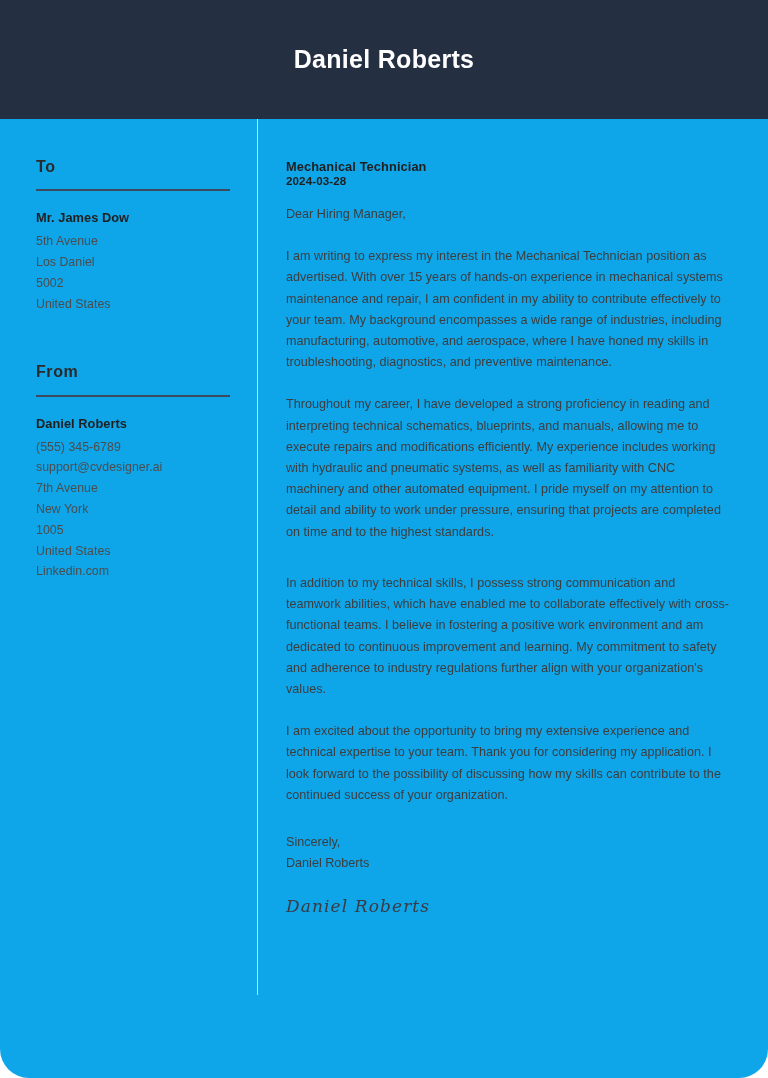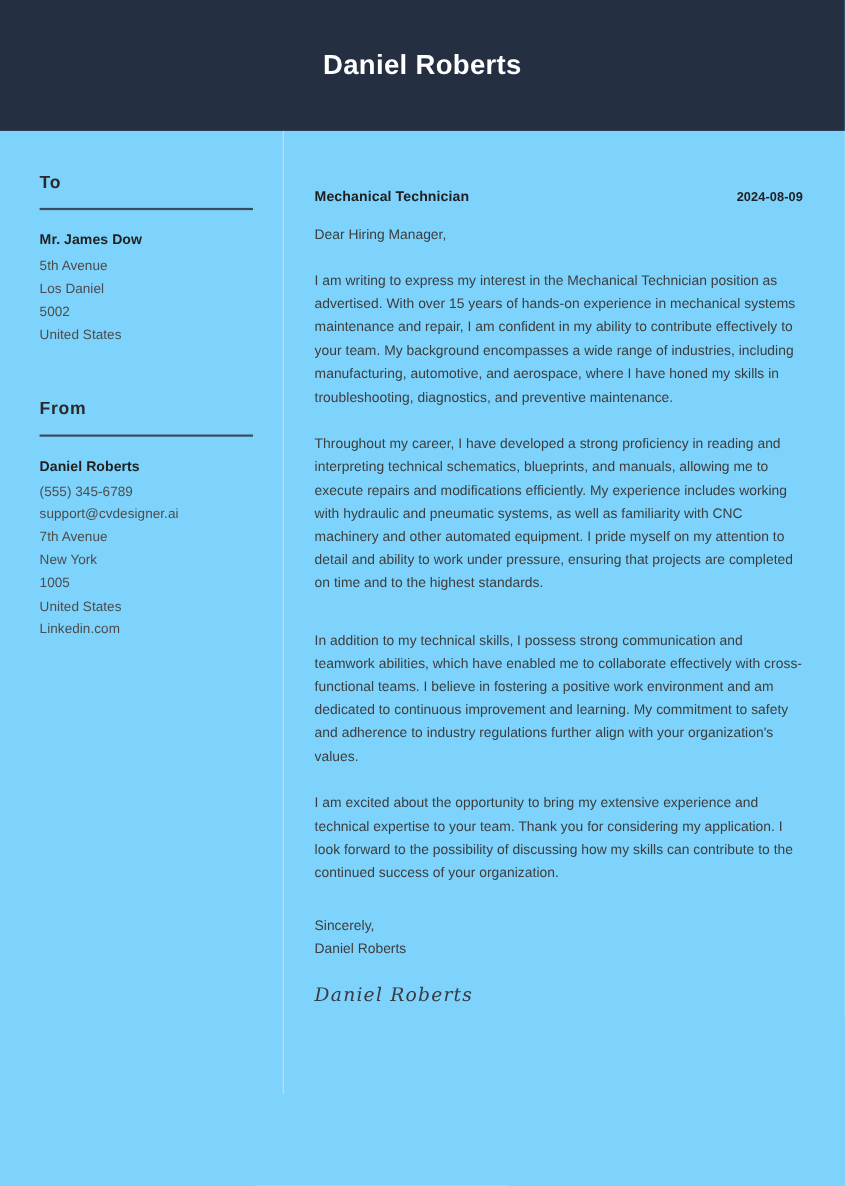--- a/index.html
+++ b/index.html
@@ -12,21 +12,22 @@
     background: #ffffff;
     font-family: "Liberation Sans", sans-serif;
     -webkit-font-smoothing: antialiased;
     overflow: hidden;
   }
 
   .page {
     position: relative;
     width: 768px;
     height: 1078px;
-    background: #7dd3fc;
+    background: #0ea5e9;
+    border-radius: 29px;
   }
 
   
   .header-banner {
     position: absolute;
     left: 0;
     top: 0;
     width: 768px;
     height: 119px;
     background: #242f42;
@@ -117,21 +118,22 @@
     position: absolute;
     left: 286px;
     top: 0;
     width: 444px;
   }
 
   .letter-topline {
     display: flex;
     align-items: baseline;
     justify-content: space-between;
-    margin-top: 52px;
+    margin-top: 40px;
+    flex-direction: column;
   }
   .job-title {
     font-size: 12.8px;
     font-weight: bold;
     color: #1f1f1f;
     letter-spacing: 0.1px;
     line-height: 1.2;
   }
   .letter-date {
     font-size: 11.6px;
@@ -218,21 +220,21 @@
           <li>Linkedin.com</li>
         </ul>
       </div>
 
     </div>
 
     <div class="letter">
 
       <div class="letter-topline">
         <div class="job-title">Mechanical Technician</div>
-        <div class="letter-date">2024-08-09</div>
+        <div class="letter-date">2024-03-28</div>
       </div>
 
       <div class="salutation">Dear Hiring Manager,</div>
 
       <p class="para">I am writing to express my interest in the Mechanical Technician position as advertised. With over 15 years of hands-on experience in mechanical systems maintenance and repair, I am confident in my ability to contribute effectively to your team. My background encompasses a wide range of industries, including manufacturing, automotive, and aerospace, where I have honed my skills in troubleshooting, diagnostics, and preventive maintenance.</p>
       <p class="para">Throughout my career, I have developed a strong proficiency in reading and interpreting technical schematics, blueprints, and manuals, allowing me to execute repairs and modifications efficiently. My experience includes working with hydraulic and pneumatic systems, as well as familiarity with CNC machinery and other automated equipment. I pride myself on my attention to detail and ability to work under pressure, ensuring that projects are completed on time and to the highest standards.</p>
       <p class="para extra-gap">In addition to my technical skills, I possess strong communication and teamwork abilities, which have enabled me to collaborate effectively with cross-functional teams. I believe in fostering a positive work environment and am dedicated to continuous improvement and learning. My commitment to safety and adherence to industry regulations further align with your organization's values.</p>
       <p class="para">I am excited about the opportunity to bring my extensive experience and technical expertise to your team. Thank you for considering my application. I look forward to the possibility of discussing how my skills can contribute to the continued success of your organization.</p>
 
       <div class="closing">

